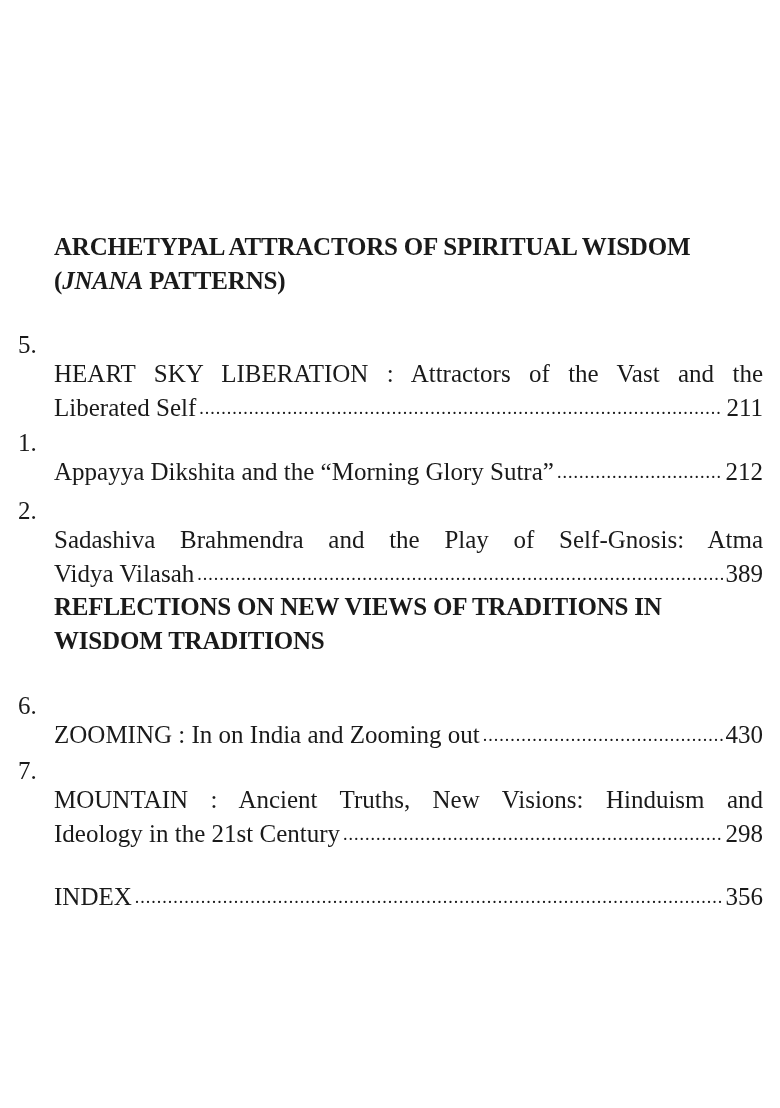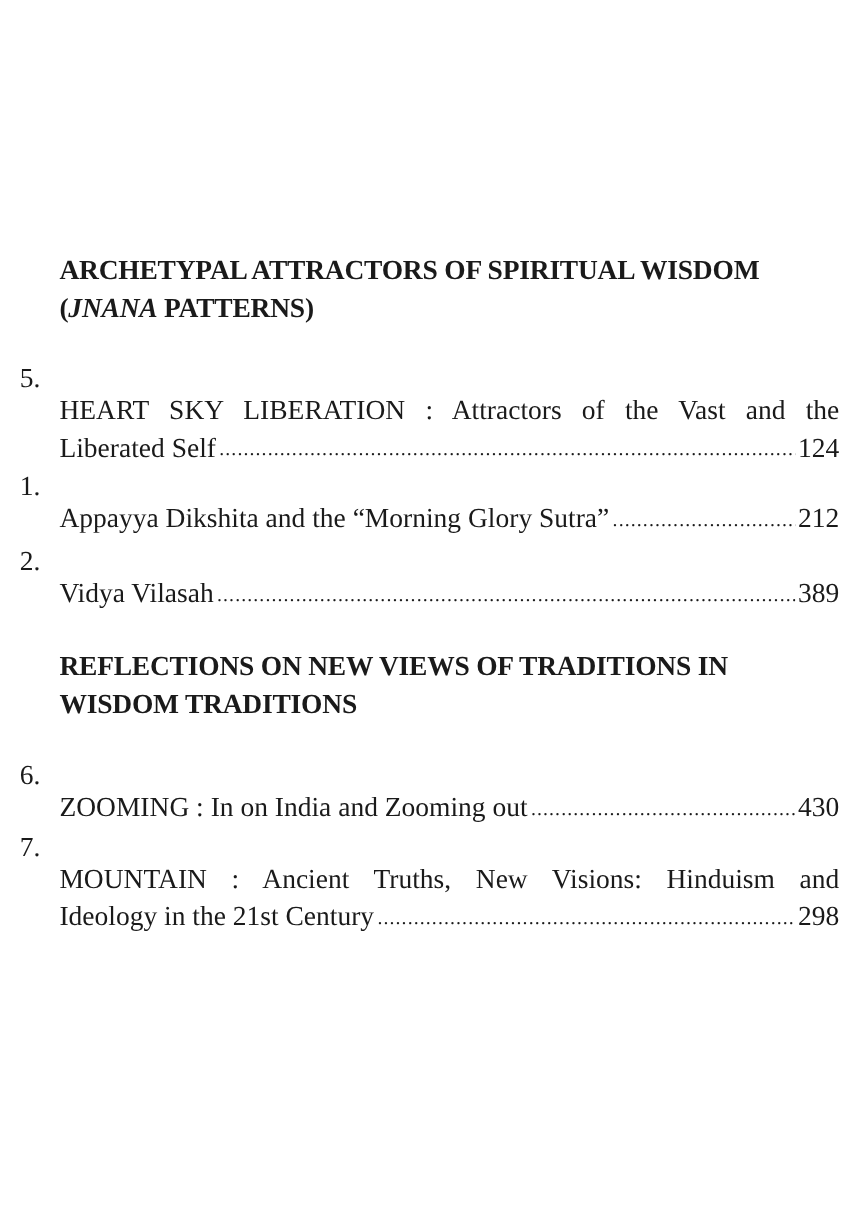--- a/index.html
+++ b/index.html
@@ -29,39 +29,40 @@
     <div><span>(</span><i>JNANA</i><span> PATTERNS)</span></div>
   </div>
 
   <div class="entry" style="top:328px;">
     <span class="num">5.</span>
     <div class="body">
       <div class="justify">HEART SKY LIBERATION : Attractors of the Vast and the</div>
       <div class="line">
         <span class="txt">Liberated Self</span>
         <span class="dots"></span>
-        <span class="page-no">124</span>
+        <span class="page-no">211</span>
       </div>
     </div>
   </div>
 
   <div class="entry" style="top:426px;">
     <span class="num">1.</span>
     <div class="body">
       <div class="line">
         <span class="txt">Appayya Dikshita and the “Morning Glory Sutra”</span>
         <span class="dots"></span>
         <span class="page-no">212</span>
       </div>
     </div>
   </div>
 
   <div class="entry" style="top:494px;">
     <span class="num">2.</span>
     <div class="body">
+      <div class="justify">Sadashiva Brahmendra and the Play of Self-Gnosis: Atma</div>
       <div class="line">
         <span class="txt">Vidya Vilasah</span>
         <span class="dots"></span>
         <span class="page-no">389</span>
       </div>
     </div>
   </div>
 
   <div class="heading" style="top:590px;">
     <div>REFLECTIONS ON NEW VIEWS OF TRADITIONS IN</div>
@@ -84,14 +85,24 @@
     <div class="body">
       <div class="justify">MOUNTAIN : Ancient Truths, New Visions: Hinduism and</div>
       <div class="line">
         <span class="txt">Ideology in the 21st Century</span>
         <span class="dots"></span>
         <span class="page-no">298</span>
       </div>
     </div>
   </div>
 
+  <div class="entry" style="top:851px;">
+    <span class="num"></span>
+    <div class="body">
+      <div class="line">
+        <span class="txt">INDEX</span>
+        <span class="dots"></span>
+        <span class="page-no">356</span>
+      </div>
+    </div>
+  </div>
 
 </div>
 
 </body></html>

